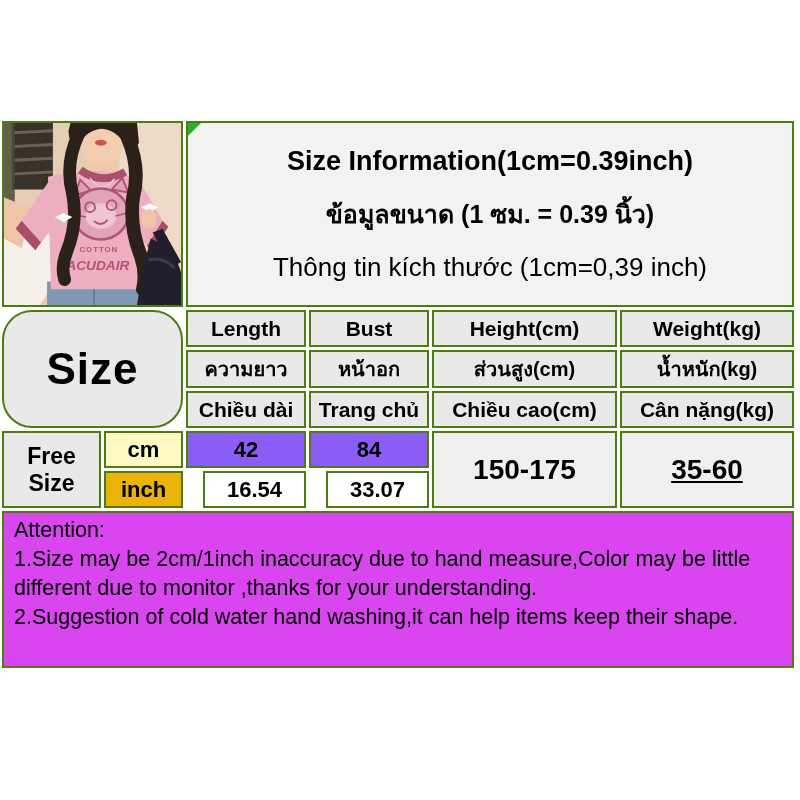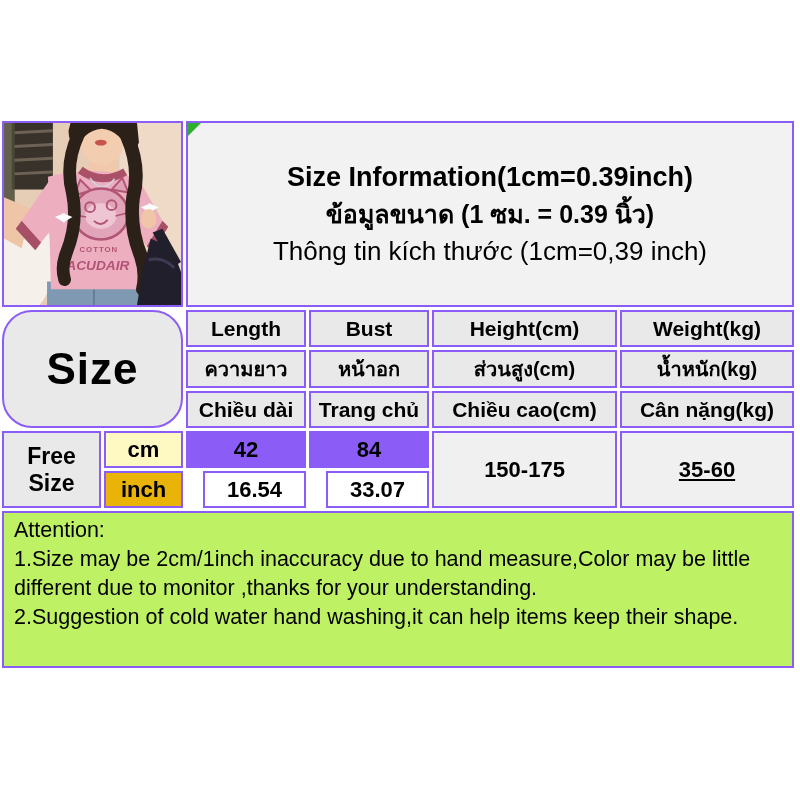--- a/index.html
+++ b/index.html
@@ -12,49 +12,50 @@
 
   .size-table{
     position:absolute;left:2px;top:121px;
     display:grid;
     grid-template-columns:99px 79px 120px 120px 185px 174px;
     grid-template-rows:186px 37px 38px 37px 37px 37px 157px;
     gap:3px;
   }
   .cell{
     box-sizing:border-box;
-    border:2px solid #8b5cf6;
+    border:2px solid #4d7c0f;
     background:#e9e9e9;
     display:flex;align-items:center;justify-content:center;
     text-align:center;font-weight:bold;color:#000;
     overflow:hidden;
+    gap:16px;
   }
   
   .ph{grid-area:1/1/2/3;padding:0;background:#fef9c3;position:relative;}
   .ti{grid-area:1/3/2/7;background:#f2f2f2;flex-direction:column;position:relative;}
   .sz{grid-area:2/1/5/3;font-size:44px;letter-spacing:1px;border-radius:30px;}
   .le{grid-area:2/3}.be{grid-area:2/4}.he{grid-area:2/5}.we{grid-area:2/6}
   .lt{grid-area:3/3}.bt{grid-area:3/4}.ht{grid-area:3/5}.wt{grid-area:3/6}
   .lv{grid-area:4/3}.bv{grid-area:4/4}.hv{grid-area:4/5}.wv{grid-area:4/6}
   .fs{grid-area:5/1/7/2;font-size:23px;}
   .uc{grid-area:5/2}.c1{grid-area:5/3}.c2{grid-area:5/4}
   .hr{grid-area:5/5/7/6;background:#f0f0f0;}
   .wr{grid-area:5/6/7/7;background:#f0f0f0;text-decoration:underline;}
   .ui{grid-area:6/2}.i1{grid-area:6/3}.i2{grid-area:6/4}
   .at{
-    grid-area:7/1/8/7;background:#bef264;
+    grid-area:7/1/8/7;background:#d946ef;
     display:block;text-align:left;font-weight:normal;
     padding:3px 10px;font-size:21.5px;line-height:29px;
   }
   .hdr{font-size:21px;}
   .hdr-th{font-size:20px;}
   .unit{font-size:22px;background:#fef9c3;}
   .val-cm{font-size:22px;background:#8b5cf6;}
   .val-in{font-size:22px;background:#ffffff;margin-left:17px;}
-  .range{font-size:22px;}
+  .range{font-size:28px;}
 
   .title-line-en{font-size:27px;line-height:37px;font-weight:bold;}
   .title-line-th{font-size:25px;line-height:37px;font-weight:bold;}
   .title-line-vi{font-size:26px;line-height:37px;font-weight:normal;}
 
   .corner-marker{
     position:absolute;top:0;left:0;width:0;height:0;
     border-top:13px solid #2eae2e;border-right:13px solid transparent;
   }
   .photo-svg{display:block;width:100%;height:100%;}

